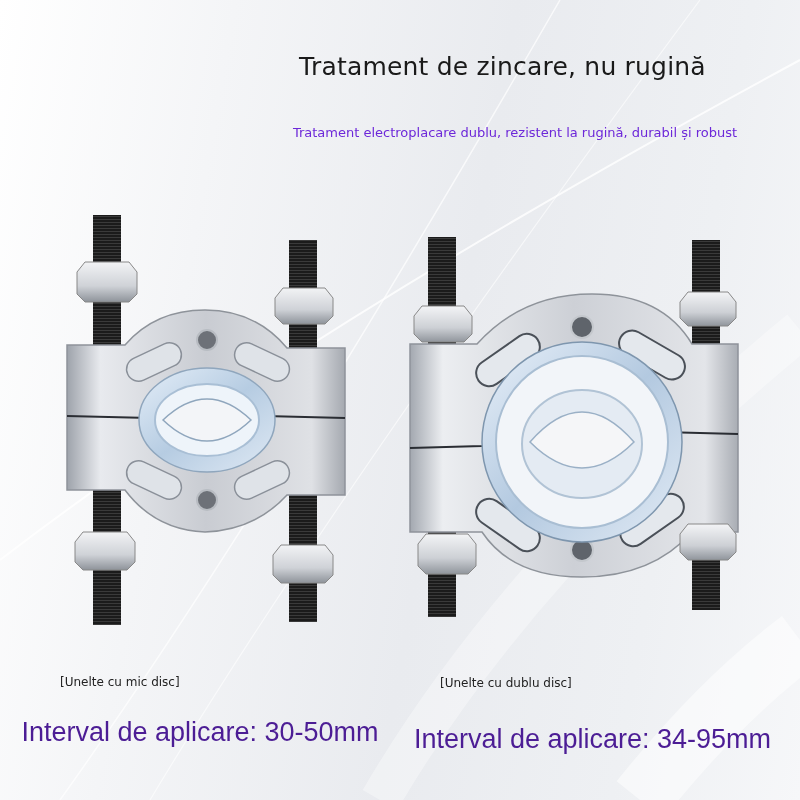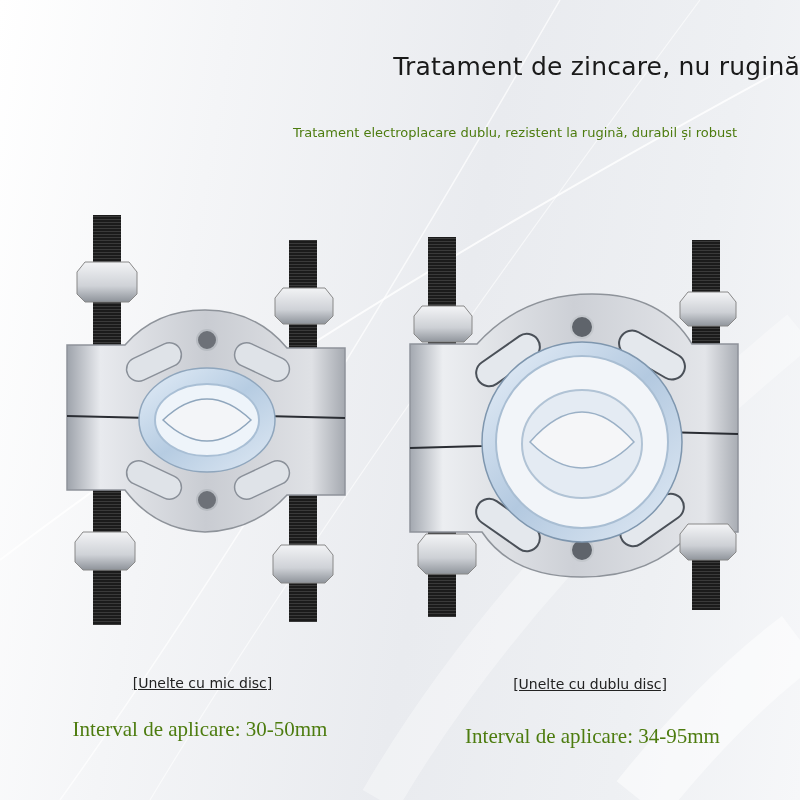--- a/index.html
+++ b/index.html
@@ -3,38 +3,38 @@
   <meta charset="utf-8">
   <style>
     html, body { margin: 0; padding: 0; }
     body {
       width: 800px; height: 800px; overflow: hidden; position: relative;
       font-family: "DejaVu Sans", sans-serif;
       background: linear-gradient(100deg, #ffffff 0%, #f4f5f7 25%, #e9ebef 55%, #eef0f3 80%, #f6f7f9 100%);
     }
     .bg-streaks { position: absolute; inset: 0; pointer-events: none; }
     .title {
-      position: absolute; left: 0; width: 100%; top: 52px; text-align: right;
+      position: absolute; left: 0; width: 100%; top: 52px; text-align: center;
       font-size: 25px; color: #1a1a1a; letter-spacing: 0.2px; padding-left: 205px; box-sizing: border-box;
       font-family: "DejaVu Sans", sans-serif;
     }
     .subtitle {
       position: absolute; left: 280px; width: 470px; top: 124px; text-align: center;
-      font-size: 13px; color: #4d7c0f; line-height: 18px;
+      font-size: 13px; color: #6d28d9; line-height: 18px;
       font-family: "DejaVu Sans", sans-serif;
     }
     .product { position: absolute; }
     .product svg { display: block; }
     .caption {
-      position: absolute; text-align: center; color: #222;
-      font-size: 14px; font-family: "DejaVu Sans", sans-serif; text-decoration: underline;
+      position: absolute; text-align: left; color: #222;
+      font-size: 12px; font-family: "DejaVu Sans", sans-serif;
     }
     .range {
-      position: absolute; text-align: center; color: #4d7c0f;
-      font-size: 21px; font-family: Liberation Serif, serif; white-space: nowrap;
+      position: absolute; text-align: center; color: #4c1d95;
+      font-size: 27px; font-family: Liberation Sans, sans-serif; white-space: nowrap;
     }
   </style>
 </head>
 <body>
 
 <svg class="bg-streaks" width="800" height="800" viewBox="0 0 800 800">
   <path d="M0 560 Q300 330 800 60" stroke="#ffffff" stroke-width="2" fill="none" opacity="0.8"></path>
   <path d="M60 800 Q260 520 560 0" stroke="#ffffff" stroke-width="1.5" fill="none" opacity="0.7"></path>
   <path d="M150 800 Q330 500 700 0" stroke="#ffffff" stroke-width="1.2" fill="none" opacity="0.6"></path>
   <path d="M380 800 Q520 560 800 330" stroke="#ffffff" stroke-width="40" fill="none" opacity="0.35"></path>

